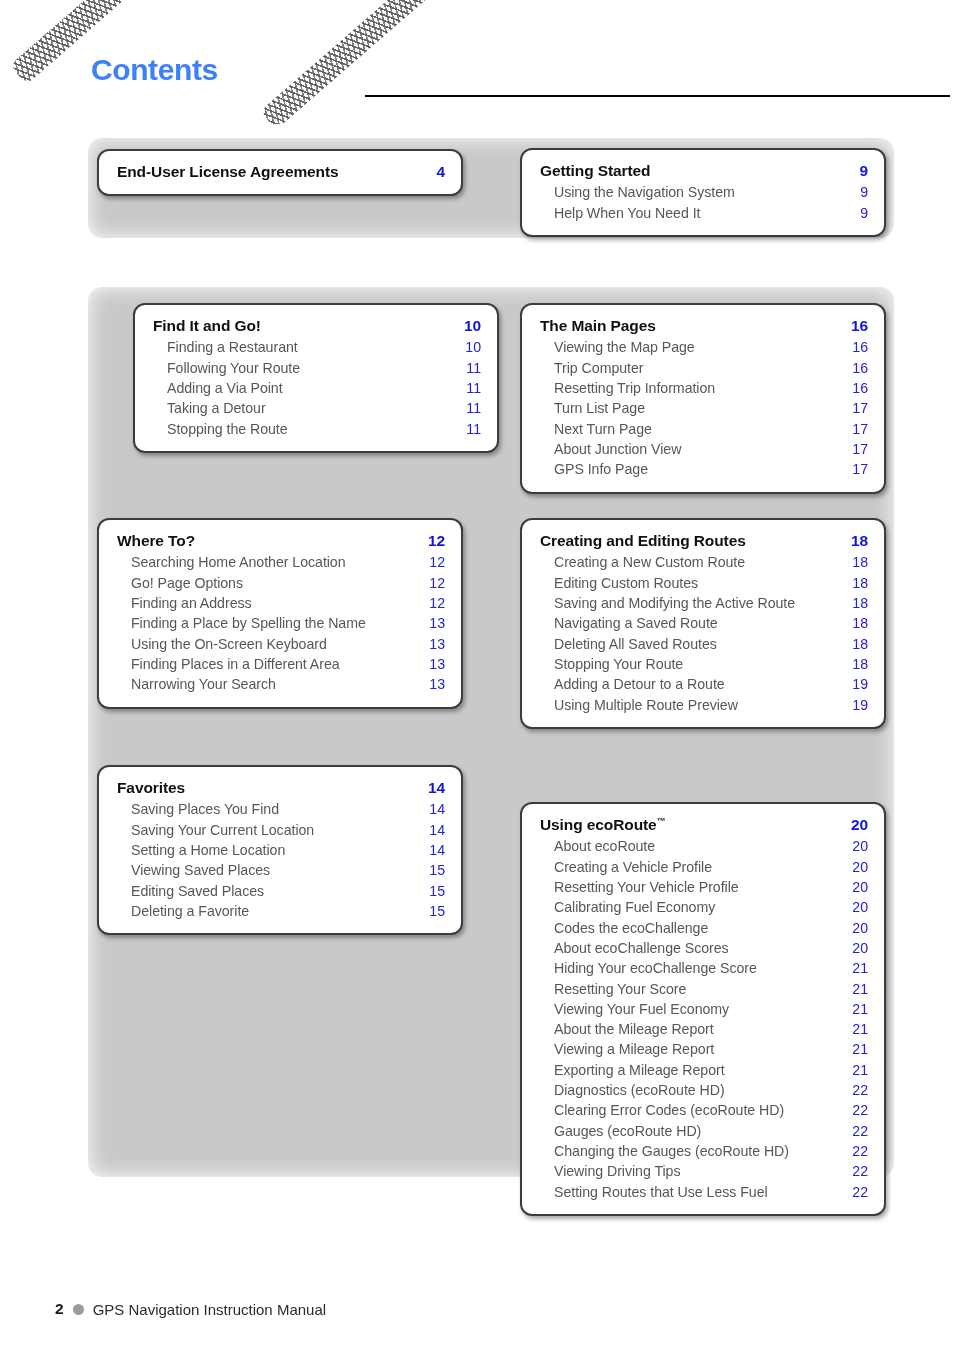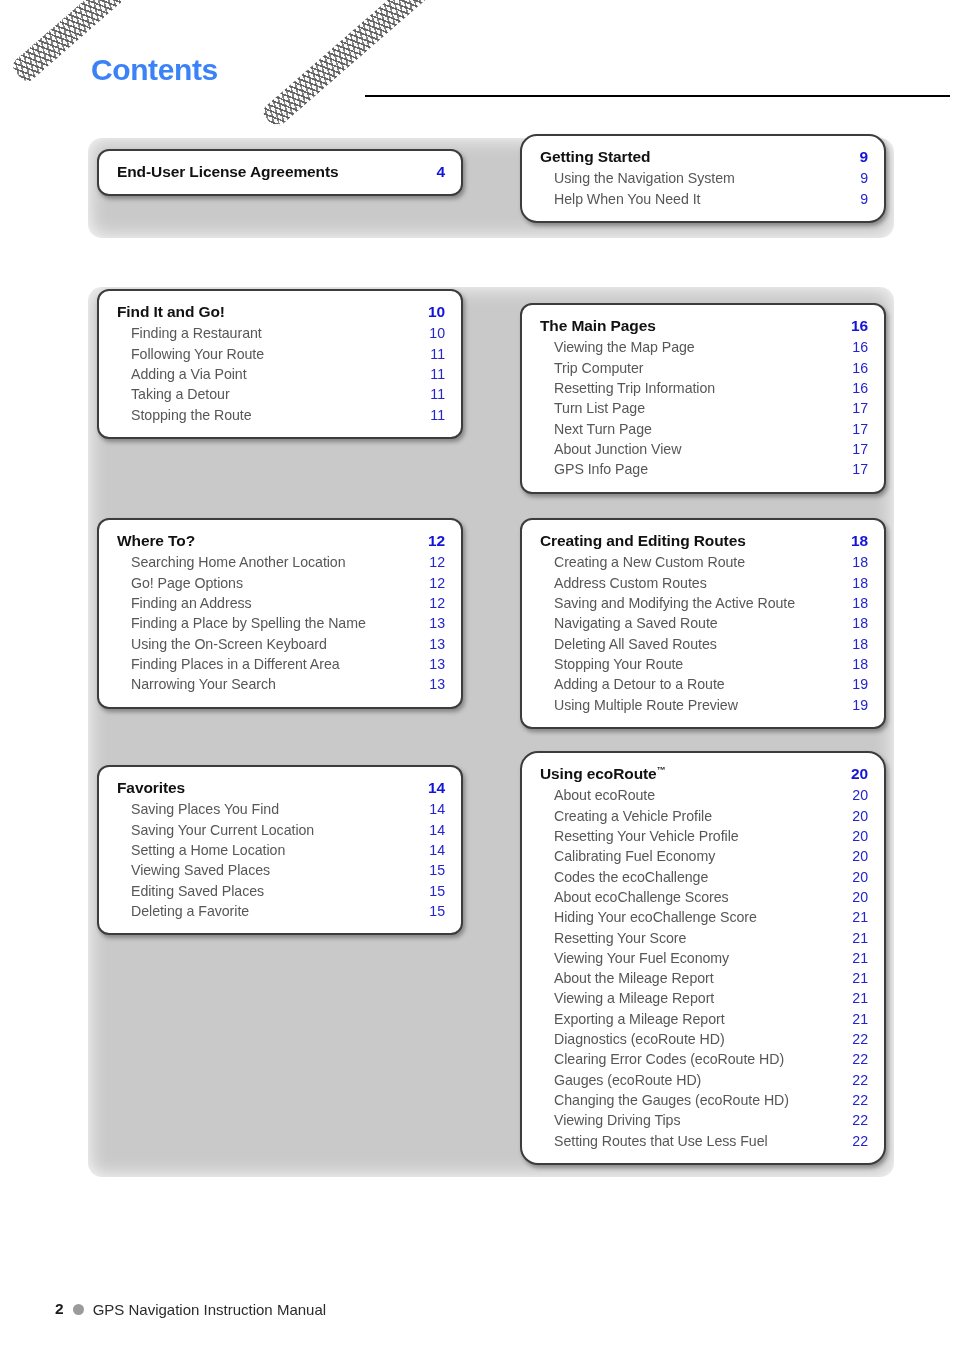--- a/index.html
+++ b/index.html
@@ -204,37 +204,37 @@
 <div class="panel panel-top"></div>
 <div class="panel panel-main"></div>
 
 <div id="cards-root">
     <div class="card col-left" style="top: 149px;">
       <div class="card-head">
         <span class="head-title">End-User License Agreements</span>
         <span class="head-page">4</span>
       </div>
     </div>
-    <div class="card col-right" style="top: 134px; border-radius: 17px;">
+    <div class="card col-right" style="top: 148px;">
       <div class="card-head">
         <span class="head-title">Getting Started</span>
         <span class="head-page">9</span>
       </div>
       <ul class="sub-list">
         <li class="sub-item">
           <span class="sub-title">Using the Navigation System</span>
           <span class="sub-page">9</span>
         </li>
         <li class="sub-item">
           <span class="sub-title">Help When You Need It</span>
           <span class="sub-page">9</span>
         </li>
       </ul>
     </div>
-    <div class="card col-left" style="top: 289px;">
+    <div class="card col-left" style="top: 303px; margin-left: 36px;">
       <div class="card-head">
         <span class="head-title">Find It and Go!</span>
         <span class="head-page">10</span>
       </div>
       <ul class="sub-list">
         <li class="sub-item">
           <span class="sub-title">Finding a Restaurant</span>
           <span class="sub-page">10</span>
         </li>
         <li class="sub-item">
@@ -331,21 +331,21 @@
       <div class="card-head">
         <span class="head-title">Creating and Editing Routes</span>
         <span class="head-page">18</span>
       </div>
       <ul class="sub-list">
         <li class="sub-item">
           <span class="sub-title">Creating a New Custom Route</span>
           <span class="sub-page">18</span>
         </li>
         <li class="sub-item">
-          <span class="sub-title">Address Custom Routes</span>
+          <span class="sub-title">Editing Custom Routes</span>
           <span class="sub-page">18</span>
         </li>
         <li class="sub-item">
           <span class="sub-title">Saving and Modifying the Active Route</span>
           <span class="sub-page">18</span>
         </li>
         <li class="sub-item">
           <span class="sub-title">Navigating a Saved Route</span>
           <span class="sub-page">18</span>
         </li>
@@ -392,21 +392,21 @@
         <li class="sub-item">
           <span class="sub-title">Editing Saved Places</span>
           <span class="sub-page">15</span>
         </li>
         <li class="sub-item">
           <span class="sub-title">Deleting a Favorite</span>
           <span class="sub-page">15</span>
         </li>
       </ul>
     </div>
-    <div class="card col-right" style="top: 751px; border-radius: 18px;">
+    <div class="card col-right" style="top: 802px;">
       <div class="card-head">
         <span class="head-title">Using ecoRoute<span class="tm">™</span></span>
         <span class="head-page">20</span>
       </div>
       <ul class="sub-list">
         <li class="sub-item">
           <span class="sub-title">About ecoRoute</span>
           <span class="sub-page">20</span>
         </li>
         <li class="sub-item">

